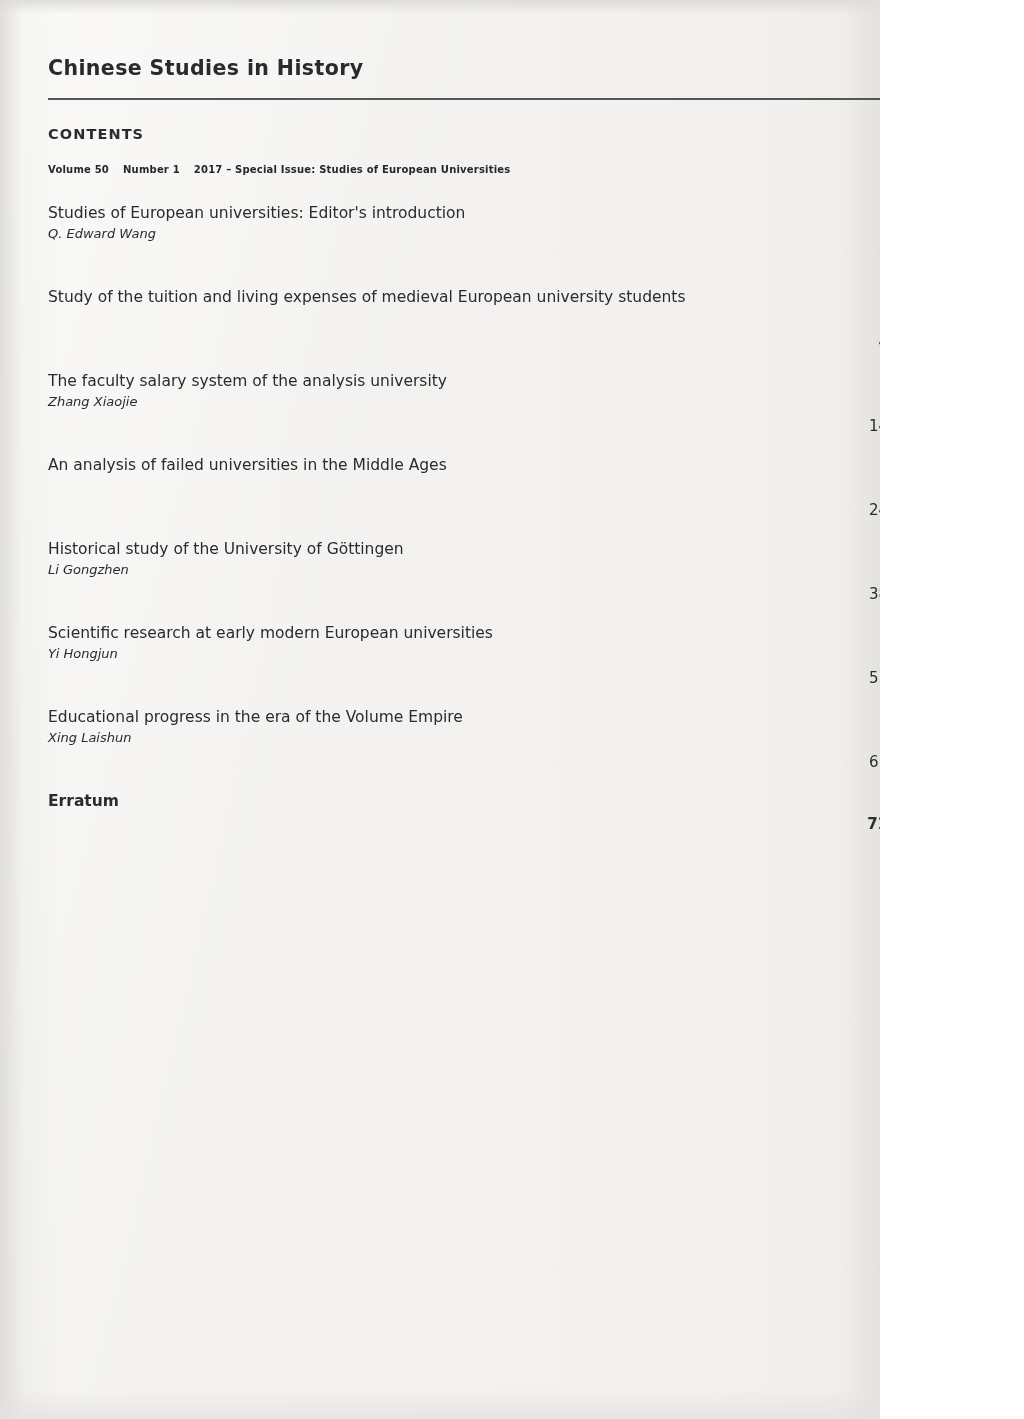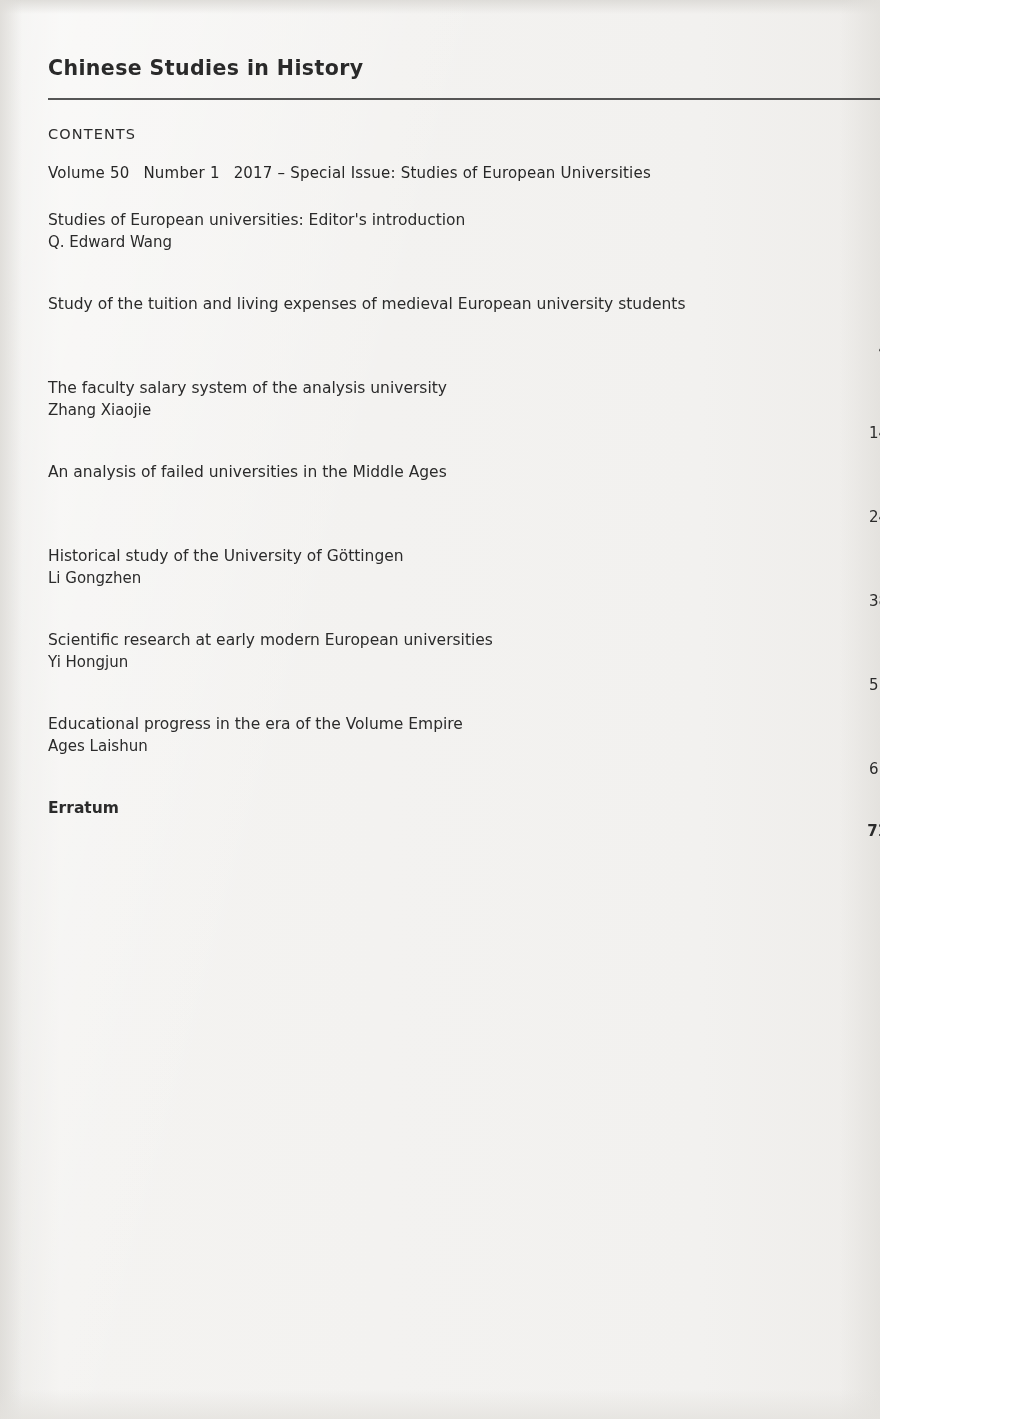--- a/index.html
+++ b/index.html
@@ -71,29 +71,29 @@
   .rule {
     height: 1.5px;
     background: #3a3a3a;
     width: 832px;
     margin: 0 0 26px 0;
     opacity: .85;
   }
 
   .contents-label {
     font-size: 14.5px;
-    font-weight: normal;
+    font-weight: bold;
     letter-spacing: 1.1px;
     color: #2c2c2c;
     margin: 0 0 22px 0;
   }
 
   .issue-line {
-    font-size: 15px;
-    font-weight: normal;
+    font-size: 10px;
+    font-weight: bold;
     color: #272727;
     margin: 0 0 26px 0;
     letter-spacing: .2px;
   }
   .issue-line .sp { display: inline-block; width: 14px; }
 
   .toc {
     margin: 0;
     padding: 0;
     list-style: none;
@@ -103,21 +103,22 @@
     margin: 0 0 26px 0;
     min-height: 56px;
   }
   .entry-title {
     font-size: 15.5px;
     color: #2b2b2b;
     line-height: 1.35;
     margin-top: 28px;
   }
   .entry-author {
-    font-size: 15px;
+    font-size: 13px;
+    font-style: italic;
     color: #2b2b2b;
     line-height: 1.35;
     margin-top: 2px;
   }
   .entry-page {
     position: absolute;
     right: 0;
     bottom: -8px;
     font-size: 15px;
     color: #2b2b2b;
@@ -220,21 +221,21 @@
       </li>
 
       <li class="toc-entry">
         <div class="entry-title">Scientific research at early modern European universities</div>
         <div class="entry-author">Yi Hongjun</div>
         <div class="entry-page">51</div>
       </li>
 
       <li class="toc-entry">
         <div class="entry-title">Educational progress in the era of the Volume Empire</div>
-        <div class="entry-author">Ages Laishun</div>
+        <div class="entry-author">Xing Laishun</div>
         <div class="entry-page">61</div>
       </li>
 
       <li class="toc-entry no-author">
         <div class="entry-title">Erratum</div>
         <div class="entry-page">71</div>
       </li>
 
     </ul>
   </div>

